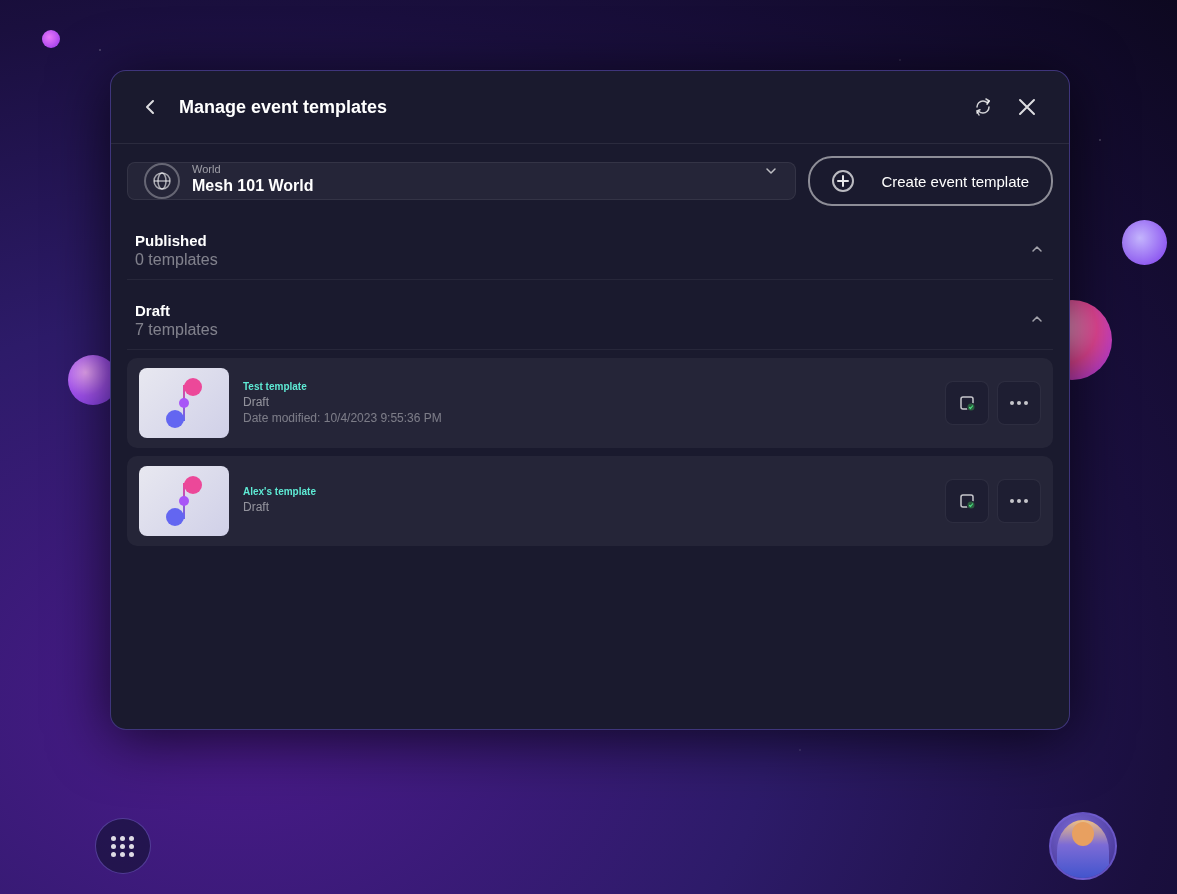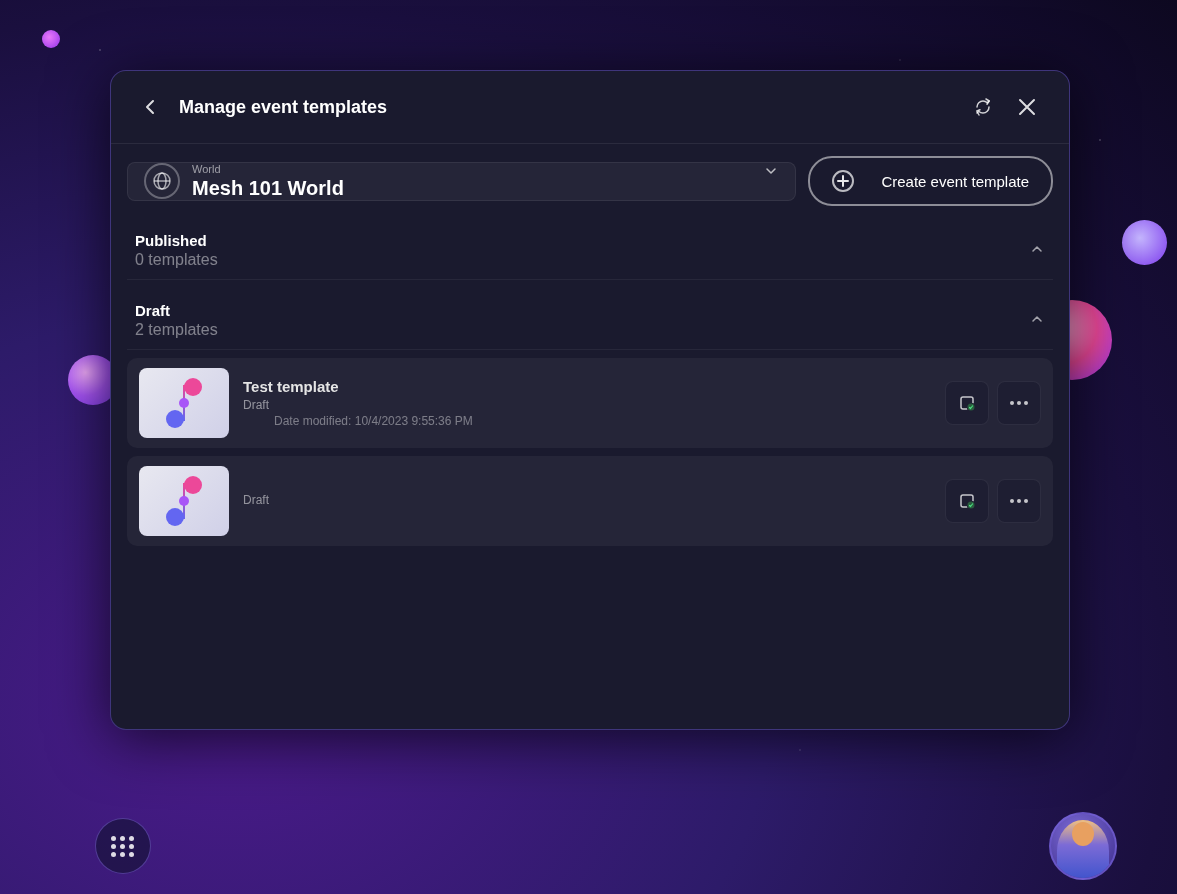--- a/index.html
+++ b/index.html
@@ -193,21 +193,21 @@
     }
     .world-text-group {
       flex: 1;
     }
     .world-label {
       font-size: 11px;
       color: rgba(255,255,255,0.55);
       margin-bottom: 2px;
     }
     .world-name {
-      font-size: 20px;
+      font-size: 16px;
       font-weight: 600;
       color: #ffffff;
     }
     .world-chevron {
       color: rgba(255,255,255,0.7);
       font-size: 16px;
     }
 
     .create-btn {
       display: flex;
@@ -324,34 +324,33 @@
       height: 36px;
       background: linear-gradient(to bottom, #ec4899, #6366f1);
       top: 7px; left: 50%;
       transform: translateX(-50%);
     }
 
     .template-info {
       flex: 1;
     }
     .template-name {
-      font-size: 15px;
+      font-size: 10px;
       font-weight: 600;
-      color: #e5e5e5;
+      color: #5eead4;
       margin-bottom: 3px;
     }
     .template-status {
       font-size: 12px;
       color: rgba(255,255,255,0.5);
       margin-bottom: 2px;
     }
     .template-date {
       font-size: 12px;
       color: rgba(255,255,255,0.4);
-      margin-left: 31px;
     }
 
     .card-actions {
       display: flex;
       gap: 8px;
       flex-shrink: 0;
     }
     .card-action-btn {
       width: 44px; height: 44px;
       background: #1e1e32;
@@ -463,21 +462,21 @@
       <div class="section-chevron">
         <svg width="16" height="16" viewBox="0 0 16 16" fill="none">
           <path d="M4 10L8 6L12 10" stroke="rgba(255,255,255,0.6)" stroke-width="1.5" stroke-linecap="round" stroke-linejoin="round"></path>
         </svg>
       </div>
     </div>
 
     <div class="section-header">
       <div class="section-title-group">
         <div class="section-title">Draft</div>
-        <div class="section-count">2 templates</div>
+        <div class="section-count">7 templates</div>
       </div>
       <div class="section-chevron">
         <svg width="16" height="16" viewBox="0 0 16 16" fill="none">
           <path d="M4 10L8 6L12 10" stroke="rgba(255,255,255,0.6)" stroke-width="1.5" stroke-linecap="round" stroke-linejoin="round"></path>
         </svg>
       </div>
     </div>
 
     <div class="template-card">
       <div class="template-thumb">
@@ -515,20 +514,21 @@
     <div class="template-card">
       <div class="template-thumb">
         <div class="mesh-logo">
           <div class="mesh-connector"></div>
           <div class="mesh-circle-top"></div>
           <div class="mesh-dot"></div>
           <div class="mesh-circle-bottom"></div>
         </div>
       </div>
       <div class="template-info">
+        <div class="template-name">Alex's template</div>
         <div class="template-status">Draft</div>
       </div>
       <div class="card-actions">
         <div class="card-action-btn">
           <svg width="20" height="20" viewBox="0 0 20 20" fill="none">
             <rect x="4" y="4" width="12" height="12" rx="2" stroke="rgba(255,255,255,0.75)" stroke-width="1.5"></rect>
             <circle cx="14" cy="14" r="4" fill="#1e1e32" stroke="#1e1e32"></circle>
             <circle cx="14" cy="14" r="3.5" fill="#2a5f3f"></circle>
             <path d="M12.5 14.5L13.5 15.5L15.5 13" stroke="#4ade80" stroke-width="1.2" stroke-linecap="round" stroke-linejoin="round"></path>
           </svg>

